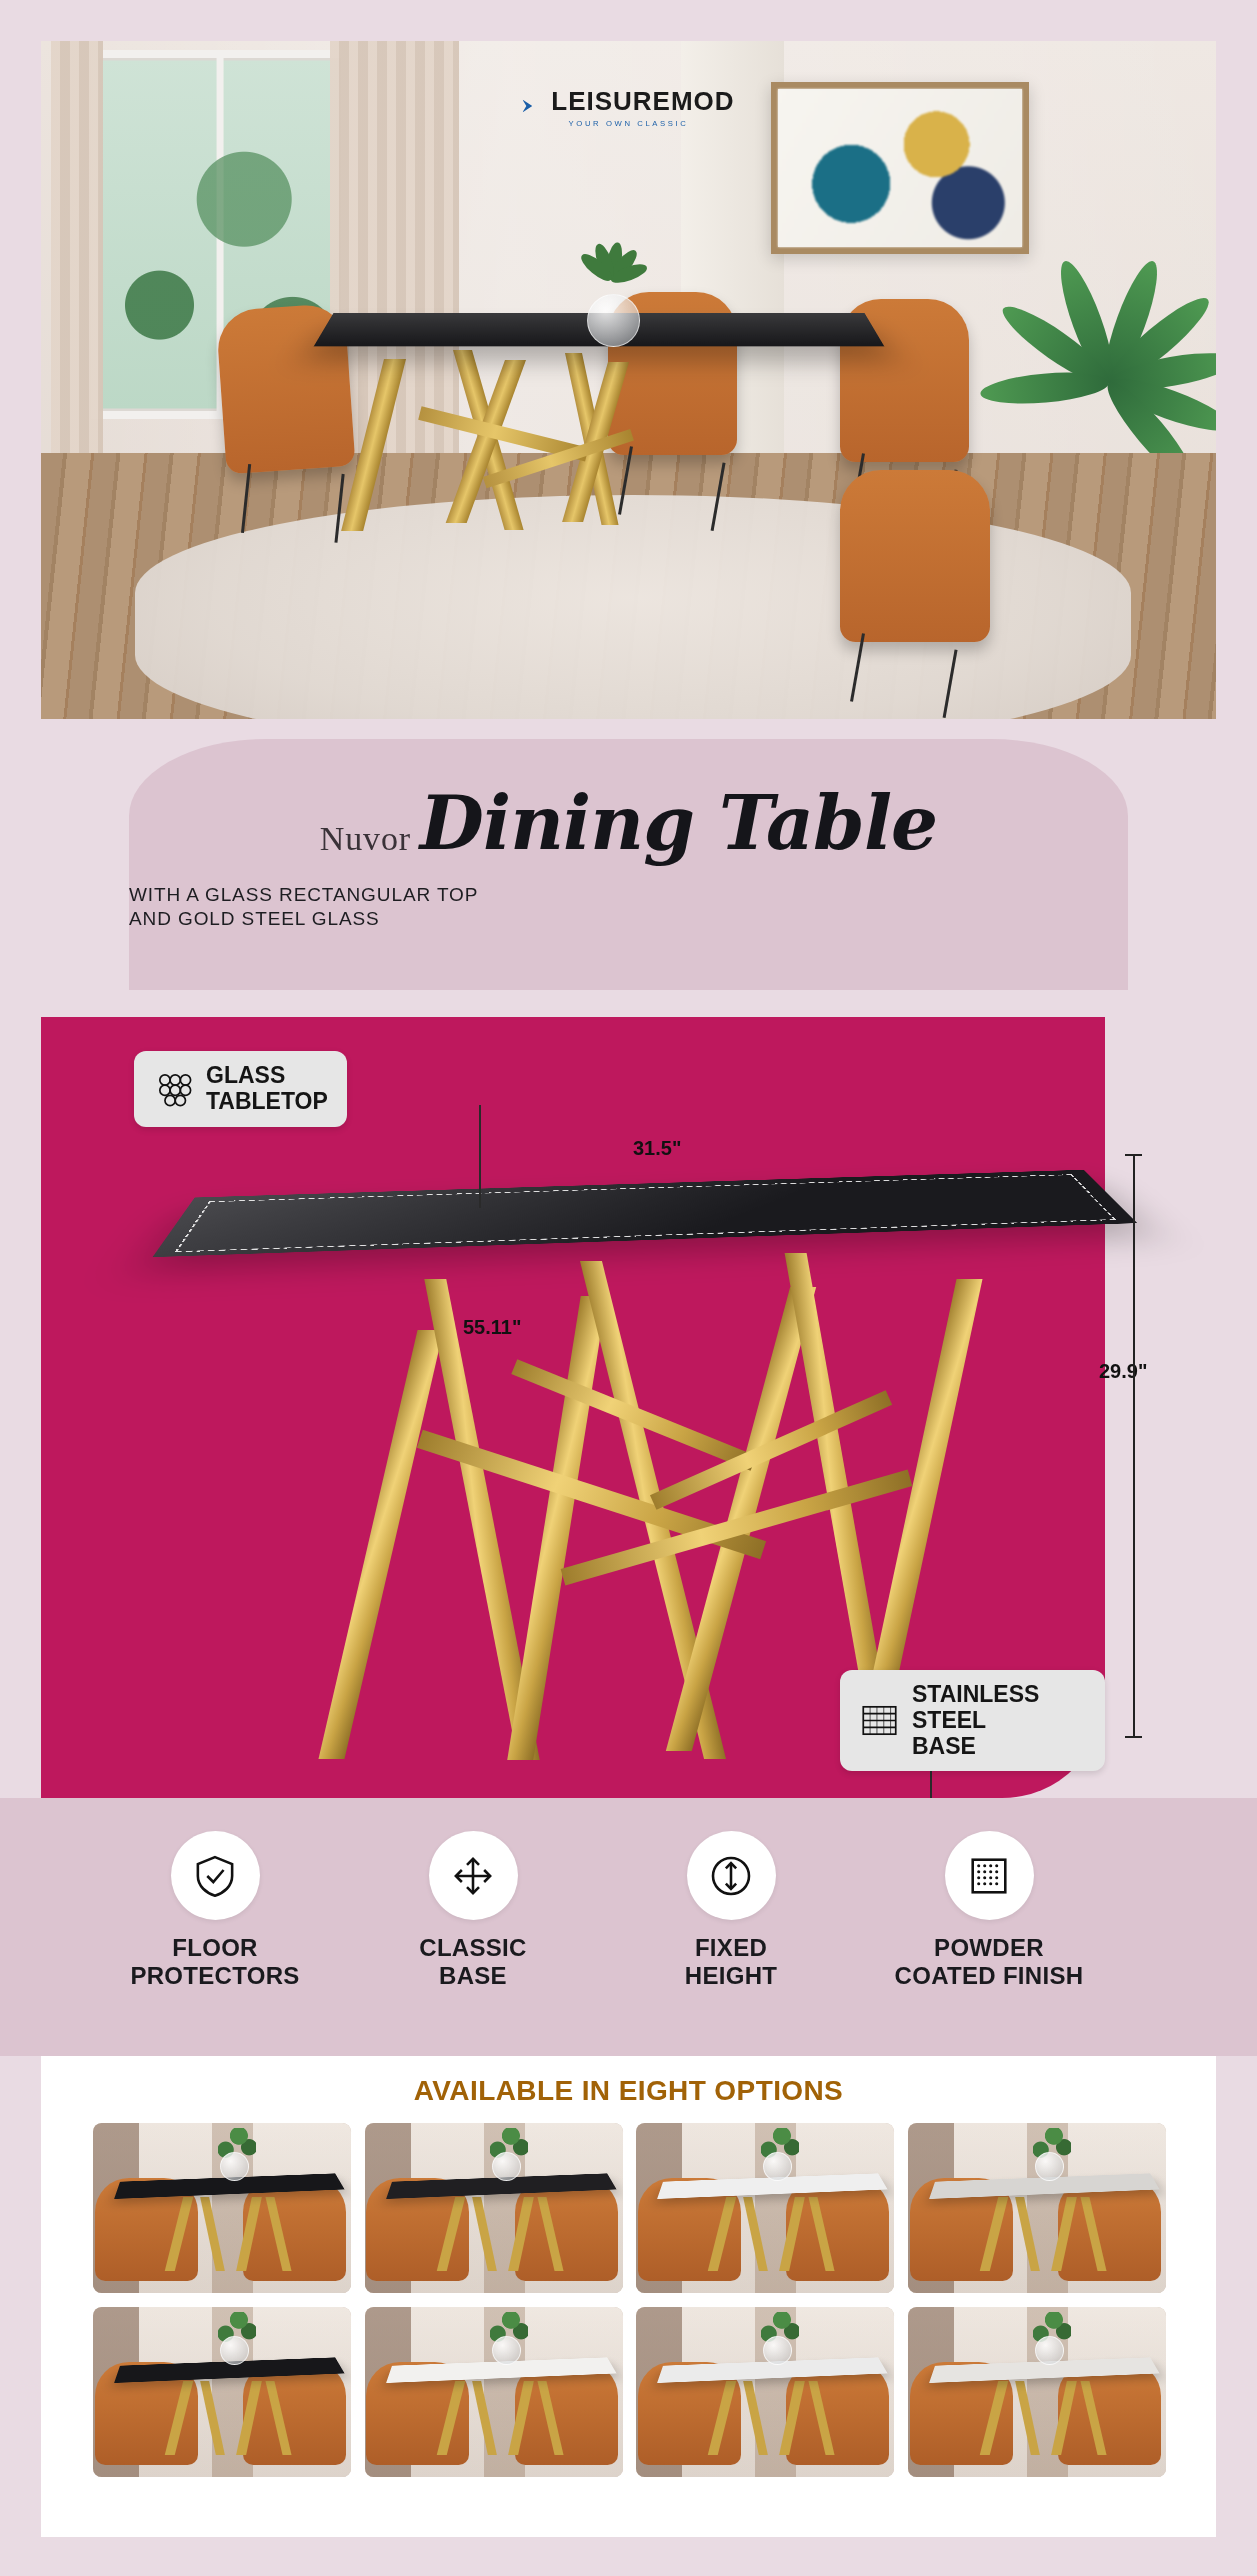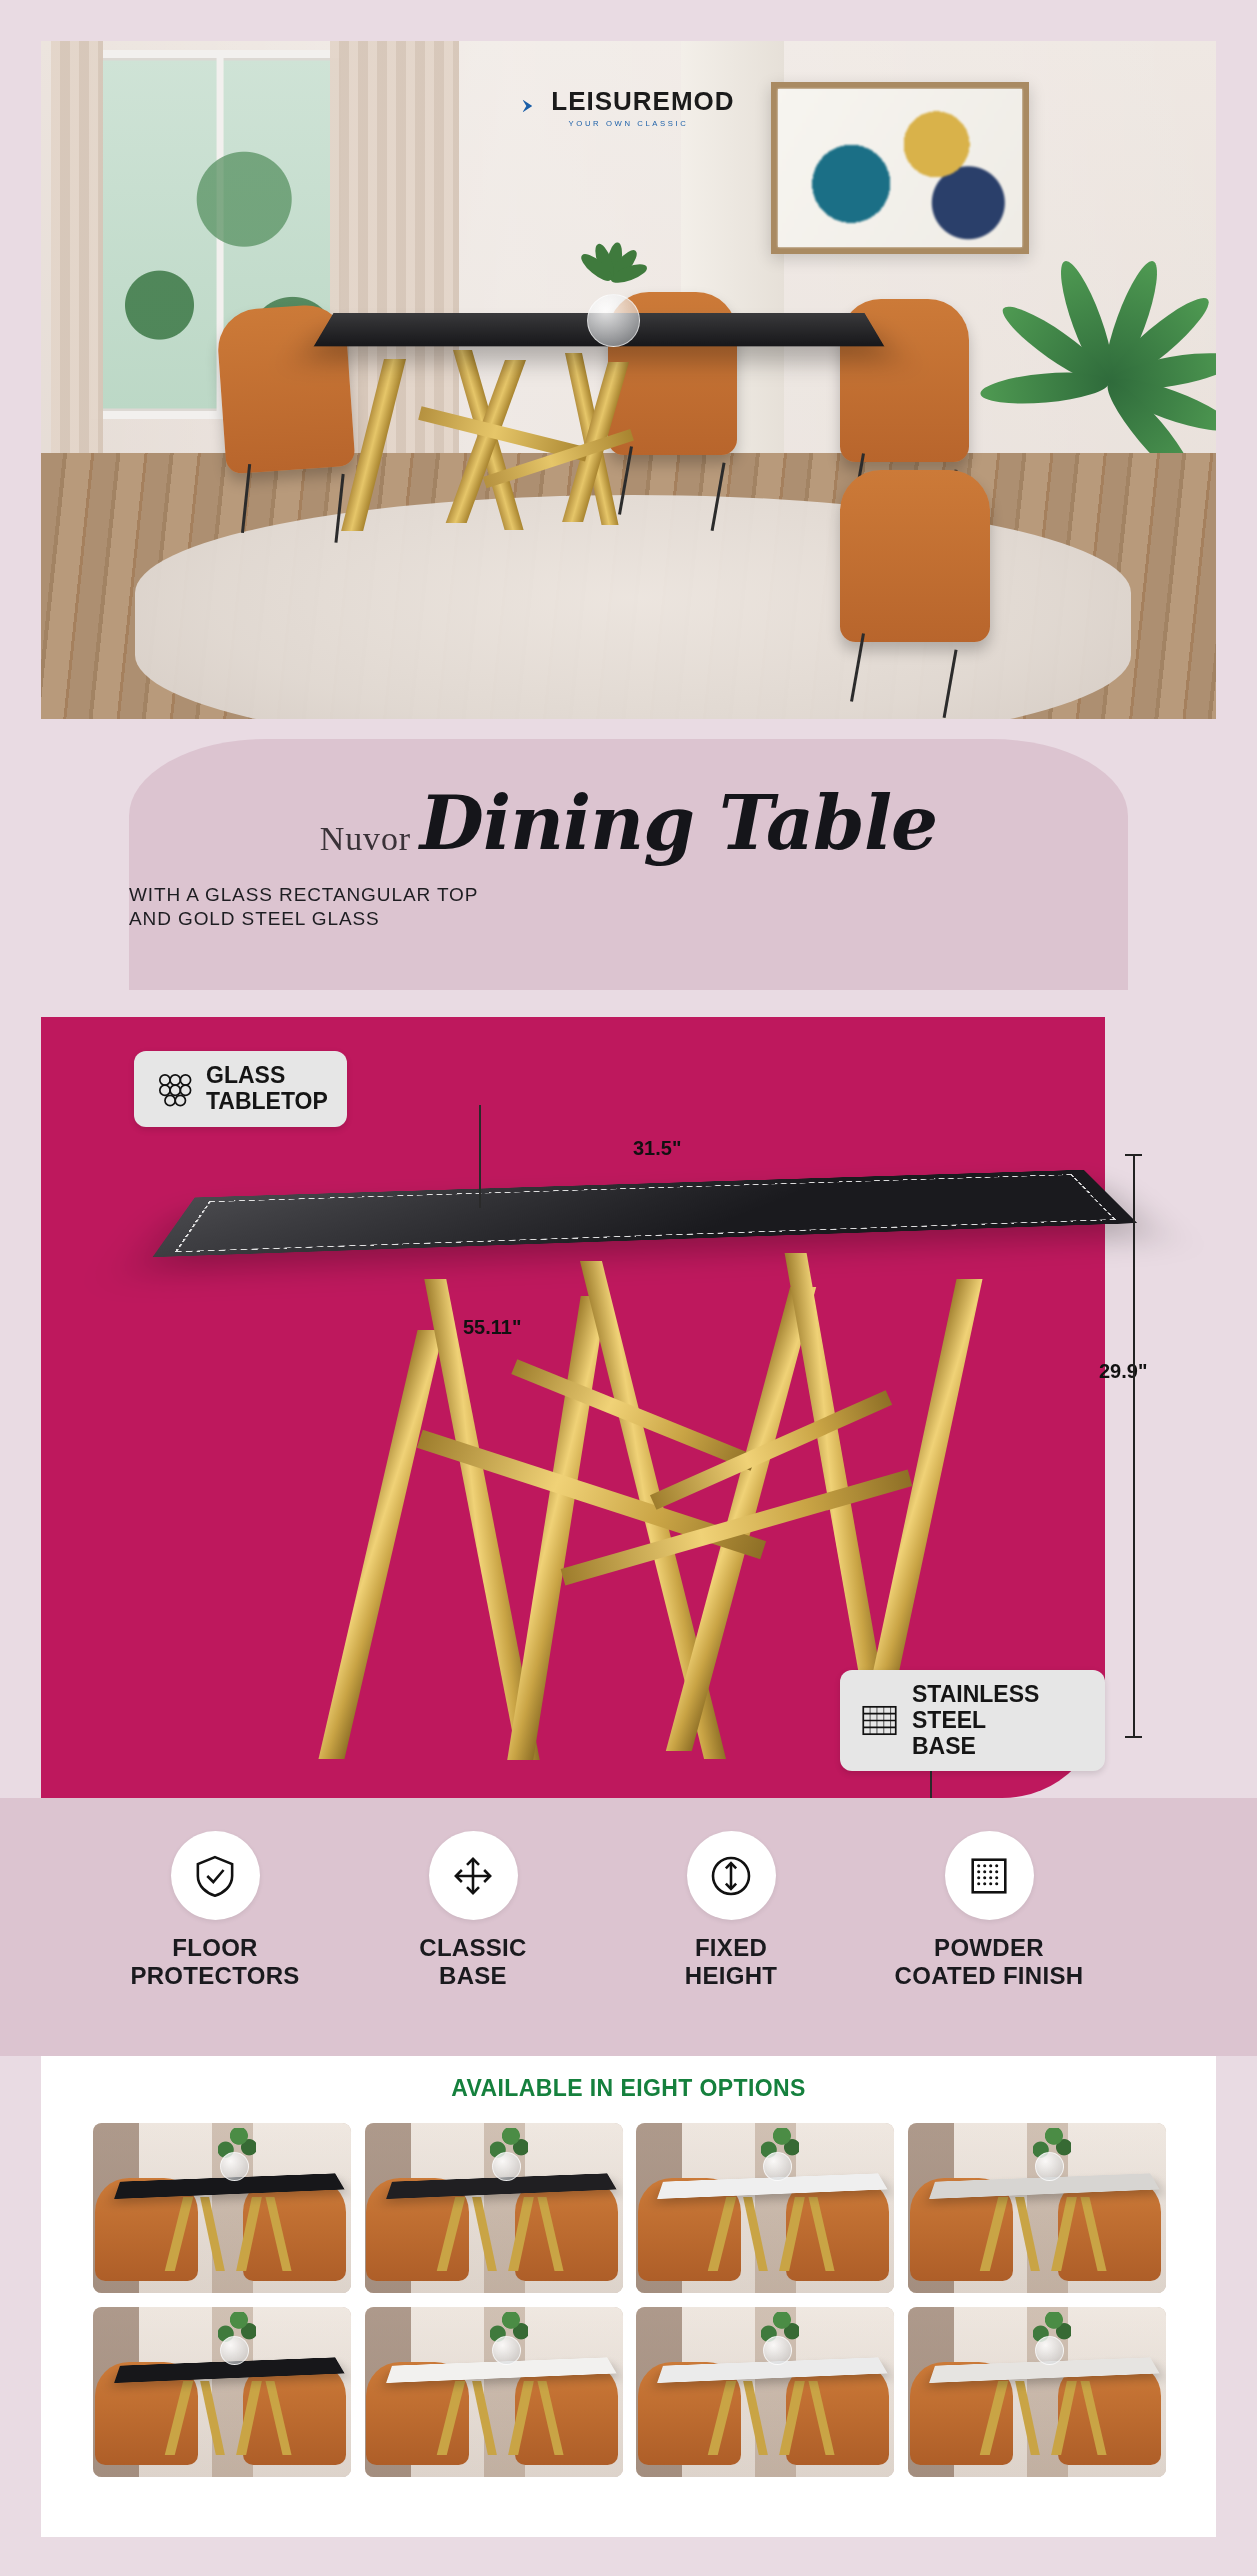--- a/index.html
+++ b/index.html
@@ -239,21 +239,21 @@
     font-size:24px; font-weight:bold; color:#1a1a1e; line-height:1.2; letter-spacing:0.3px;
   }
 
   
   .opt-section {
     position:absolute; left:41px; top:2056px; width:1175px; height:481px;
     background:#ffffff;
   }
   .opt-title {
     position:absolute; left:0; top:19px; width:100%; text-align:center;
-    font-size:23px; font-weight:bold; color:#15803d; letter-spacing:0.4px;
+    font-size:28px; font-weight:bold; color:#a16207; letter-spacing:0.4px;
   }
   .opt-grid {
     position:absolute; left:52px; top:67px; width:1072px;
     display:grid; grid-template-columns: repeat(4, 258px); grid-auto-rows: 170px;
     gap: 13.7px 13.7px;
   }
   .opt-cell {
     position:relative; overflow:hidden; border-radius:8.6px;
     background:#cdbbae;
   }

